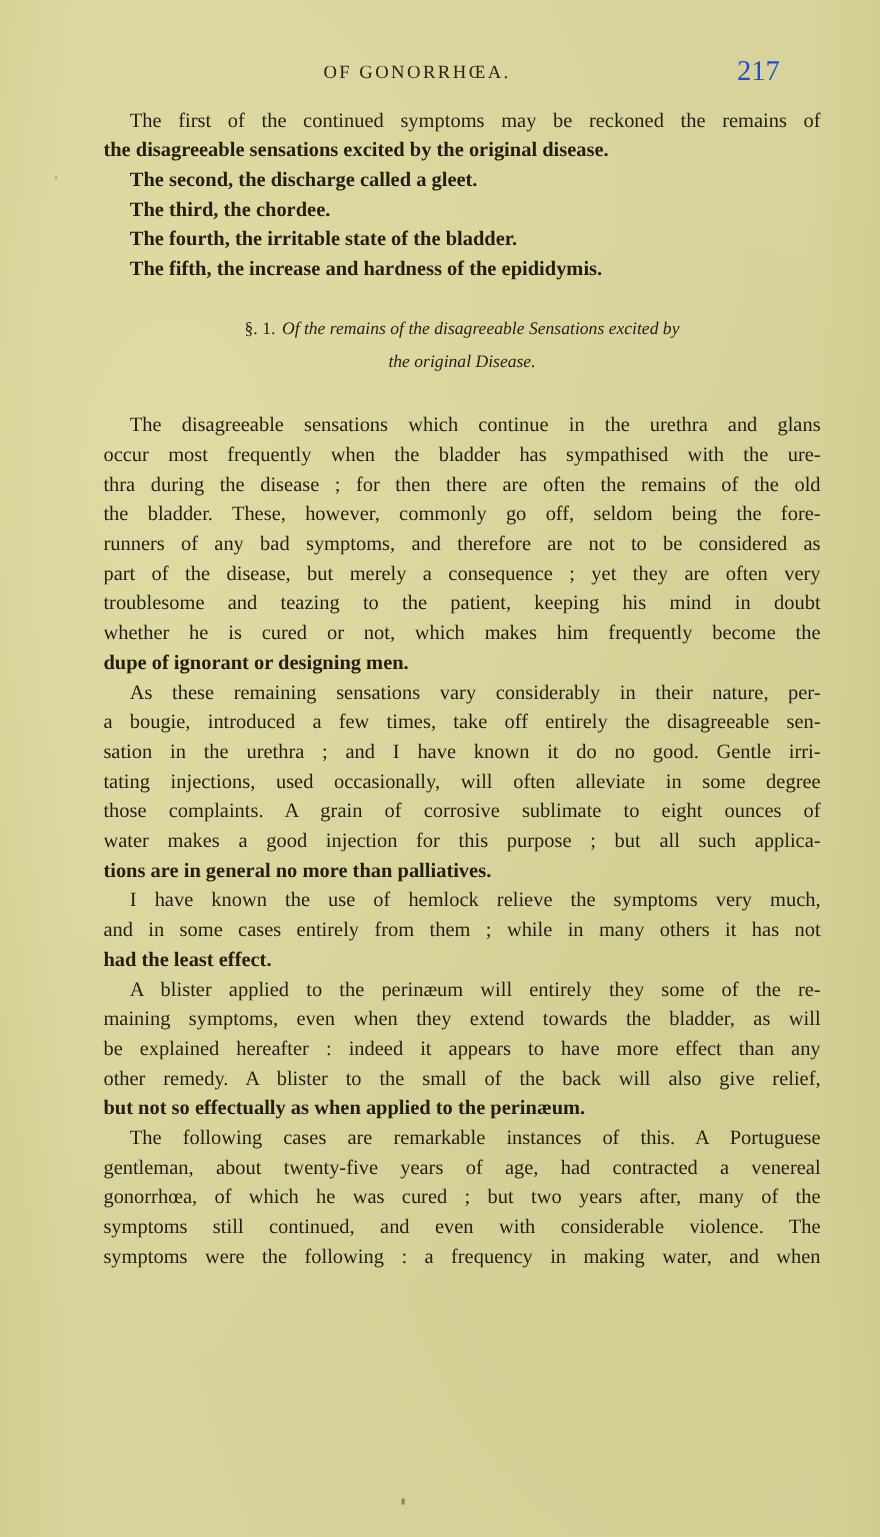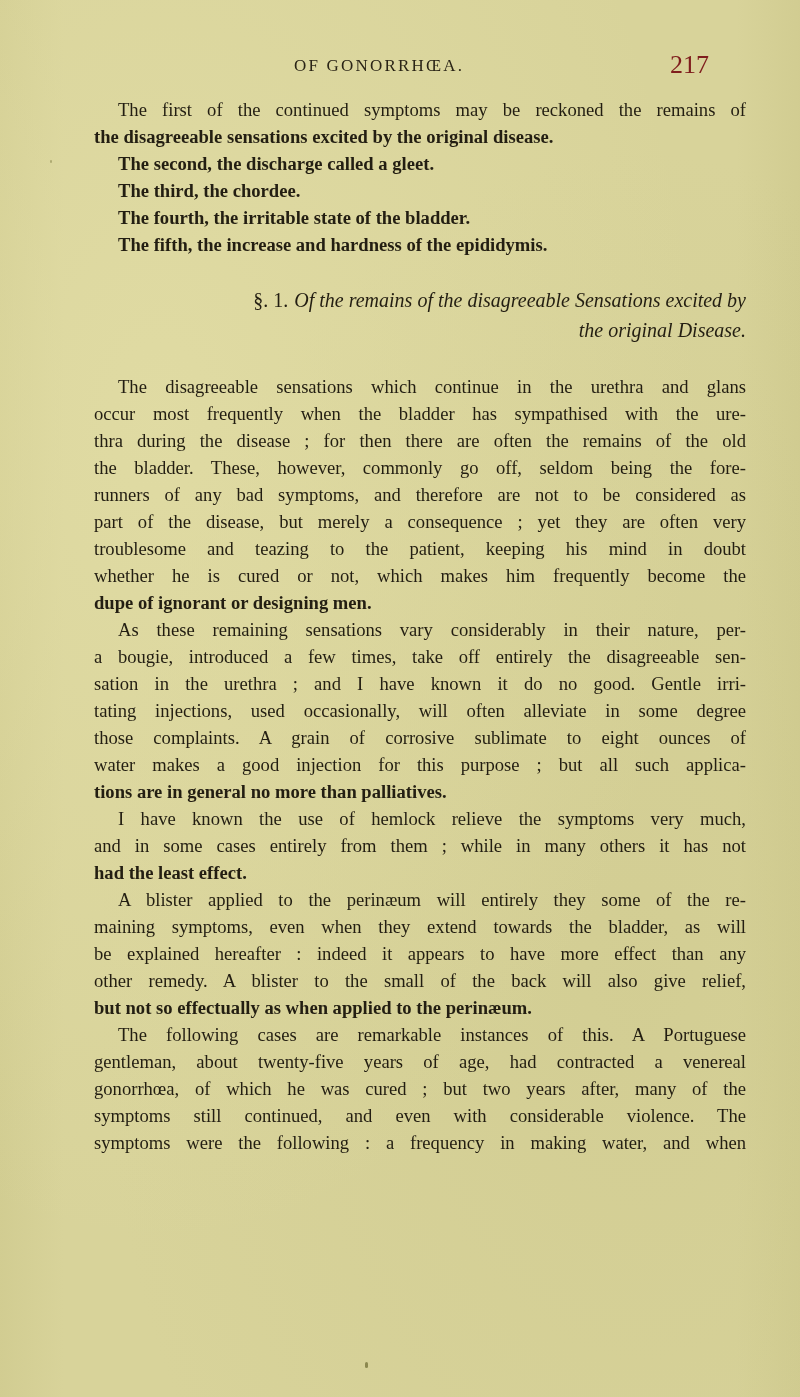--- a/index.html
+++ b/index.html
@@ -40,21 +40,21 @@
       top: 0;
       font-size: 17px;
       letter-spacing: 2.2px;
       color: #2a2416;
     }
     .page-number {
       position: absolute;
       left: 670px;
       top: -6px;
       font-size: 26px;
-      color: #7f1d1d;
+      color: #1d4ed8;
     }
     .text-block {
       position: absolute;
       left: 63px;
       top: 96px;
       width: 652px;
       margin-left: 31px;
     }
     .line {
       display: block;
@@ -70,22 +70,22 @@
       font-weight: bold;
     }
     .line.indent {
       padding-left: 24px;
     }
     .gap {
       height: 27px;
     }
     .heading {
       display: block;
-      text-align: right;
-      font-size: 20px;
+      text-align: center;
+      font-size: 16px;
       line-height: 30px;
       height: 30px;
       white-space: nowrap;
     }
     .heading .sec {
       font-style: normal;
       margin-right: 6px;
     }
     .heading .title-italic {
       font-style: italic;

